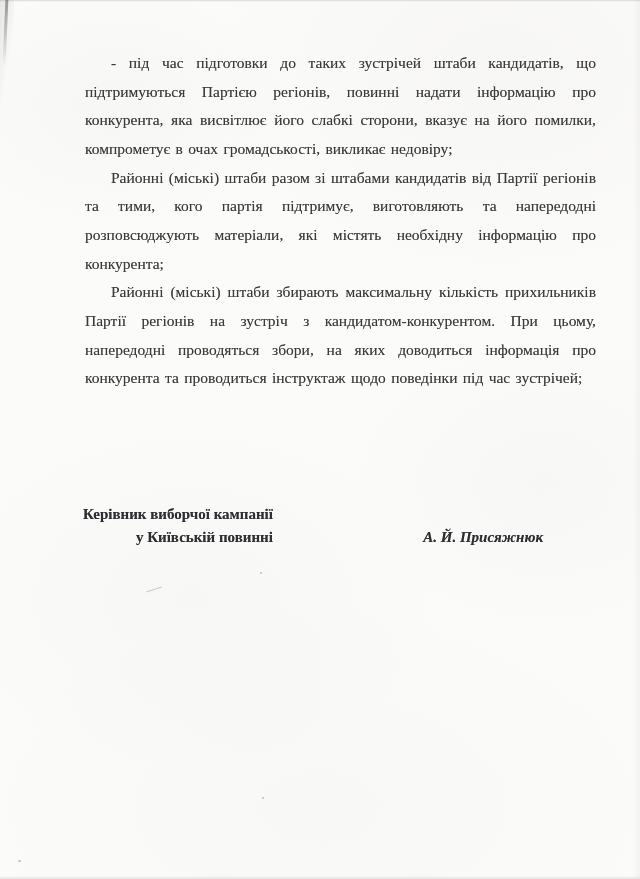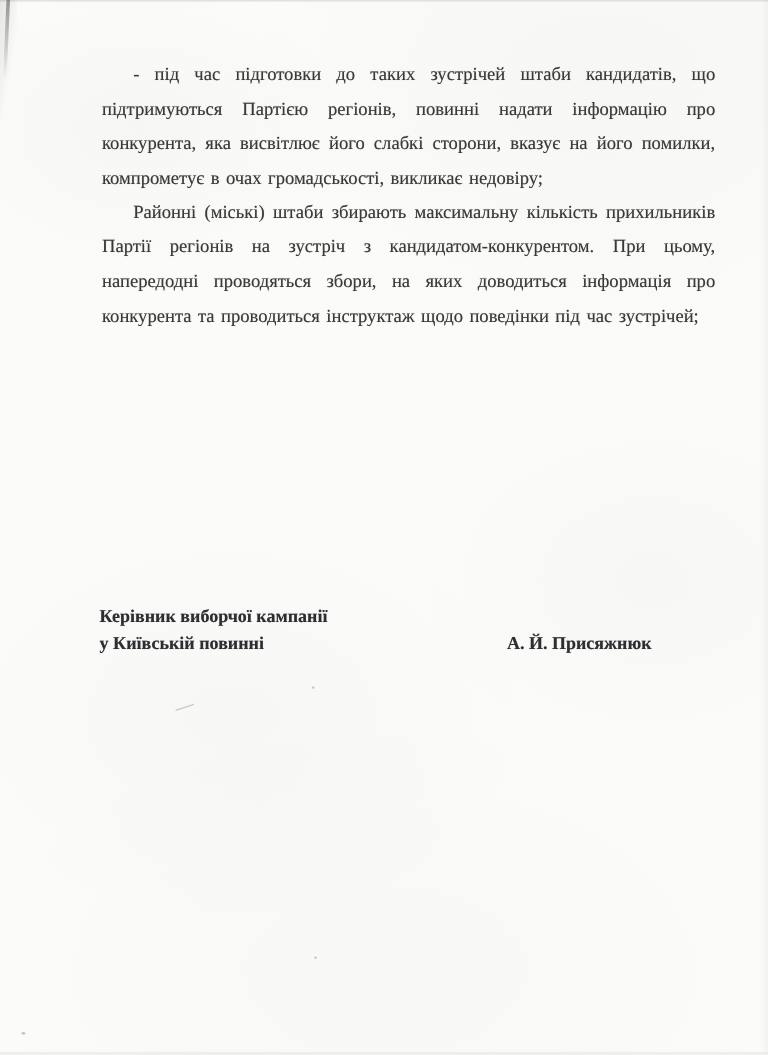--- a/index.html
+++ b/index.html
@@ -81,37 +81,39 @@
     left: 83px;
     right: 97px;
     display: flex;
     justify-content: space-between;
     align-items: flex-end;
     color: #2e2e32;
     font-weight: bold;
     font-size: 15px;
     line-height: 22.5px;
     text-shadow: 0 0 0.6px rgba(46,46,50,0.5);
+    text-align: right;
   }
   .sig-role div { white-space: nowrap; }
-  .sig-name { white-space: nowrap; }
+  .sig-name { white-space: nowrap; font-style: italic; }
 </style>
 </head>
 <body>
 
 <div class="page">
 
   <div class="edge-top"></div>
   <div class="corner-shade"></div>
   <div class="corner-sliver"></div>
   <div class="edge-right"></div>
   <div class="edge-bottom"></div>
 
   <main class="body-text">
     <p>- під час підготовки до таких зустрічей штаби кандидатів, що підтримуються Партією регіонів, повинні надати інформацію про конкурента, яка висвітлює його слабкі сторони, вказує на його помилки, компрометує в очах громадськості, викликає недовіру;</p>
+    <p>Районні (міські) штаби разом зі штабами кандидатів від Партії регіонів та тими, кого партія підтримує, виготовляють та напередодні розповсюджують матеріали, які містять необхідну інформацію про конкурента;</p>
     <p>Районні (міські) штаби збирають максимальну кількість прихильників Партії регіонів на зустріч з кандидатом-конкурентом. При цьому, напередодні проводяться збори, на яких доводиться інформація про конкурента та проводиться інструктаж щодо поведінки під час зустрічей;</p>
   </main>
 
   <div class="signature">
     <div class="sig-role">
       <div>Керівник виборчої кампанії</div>
       <div>у Київській повинні</div>
     </div>
     <div class="sig-name">А. Й. Присяжнюк</div>
   </div>

